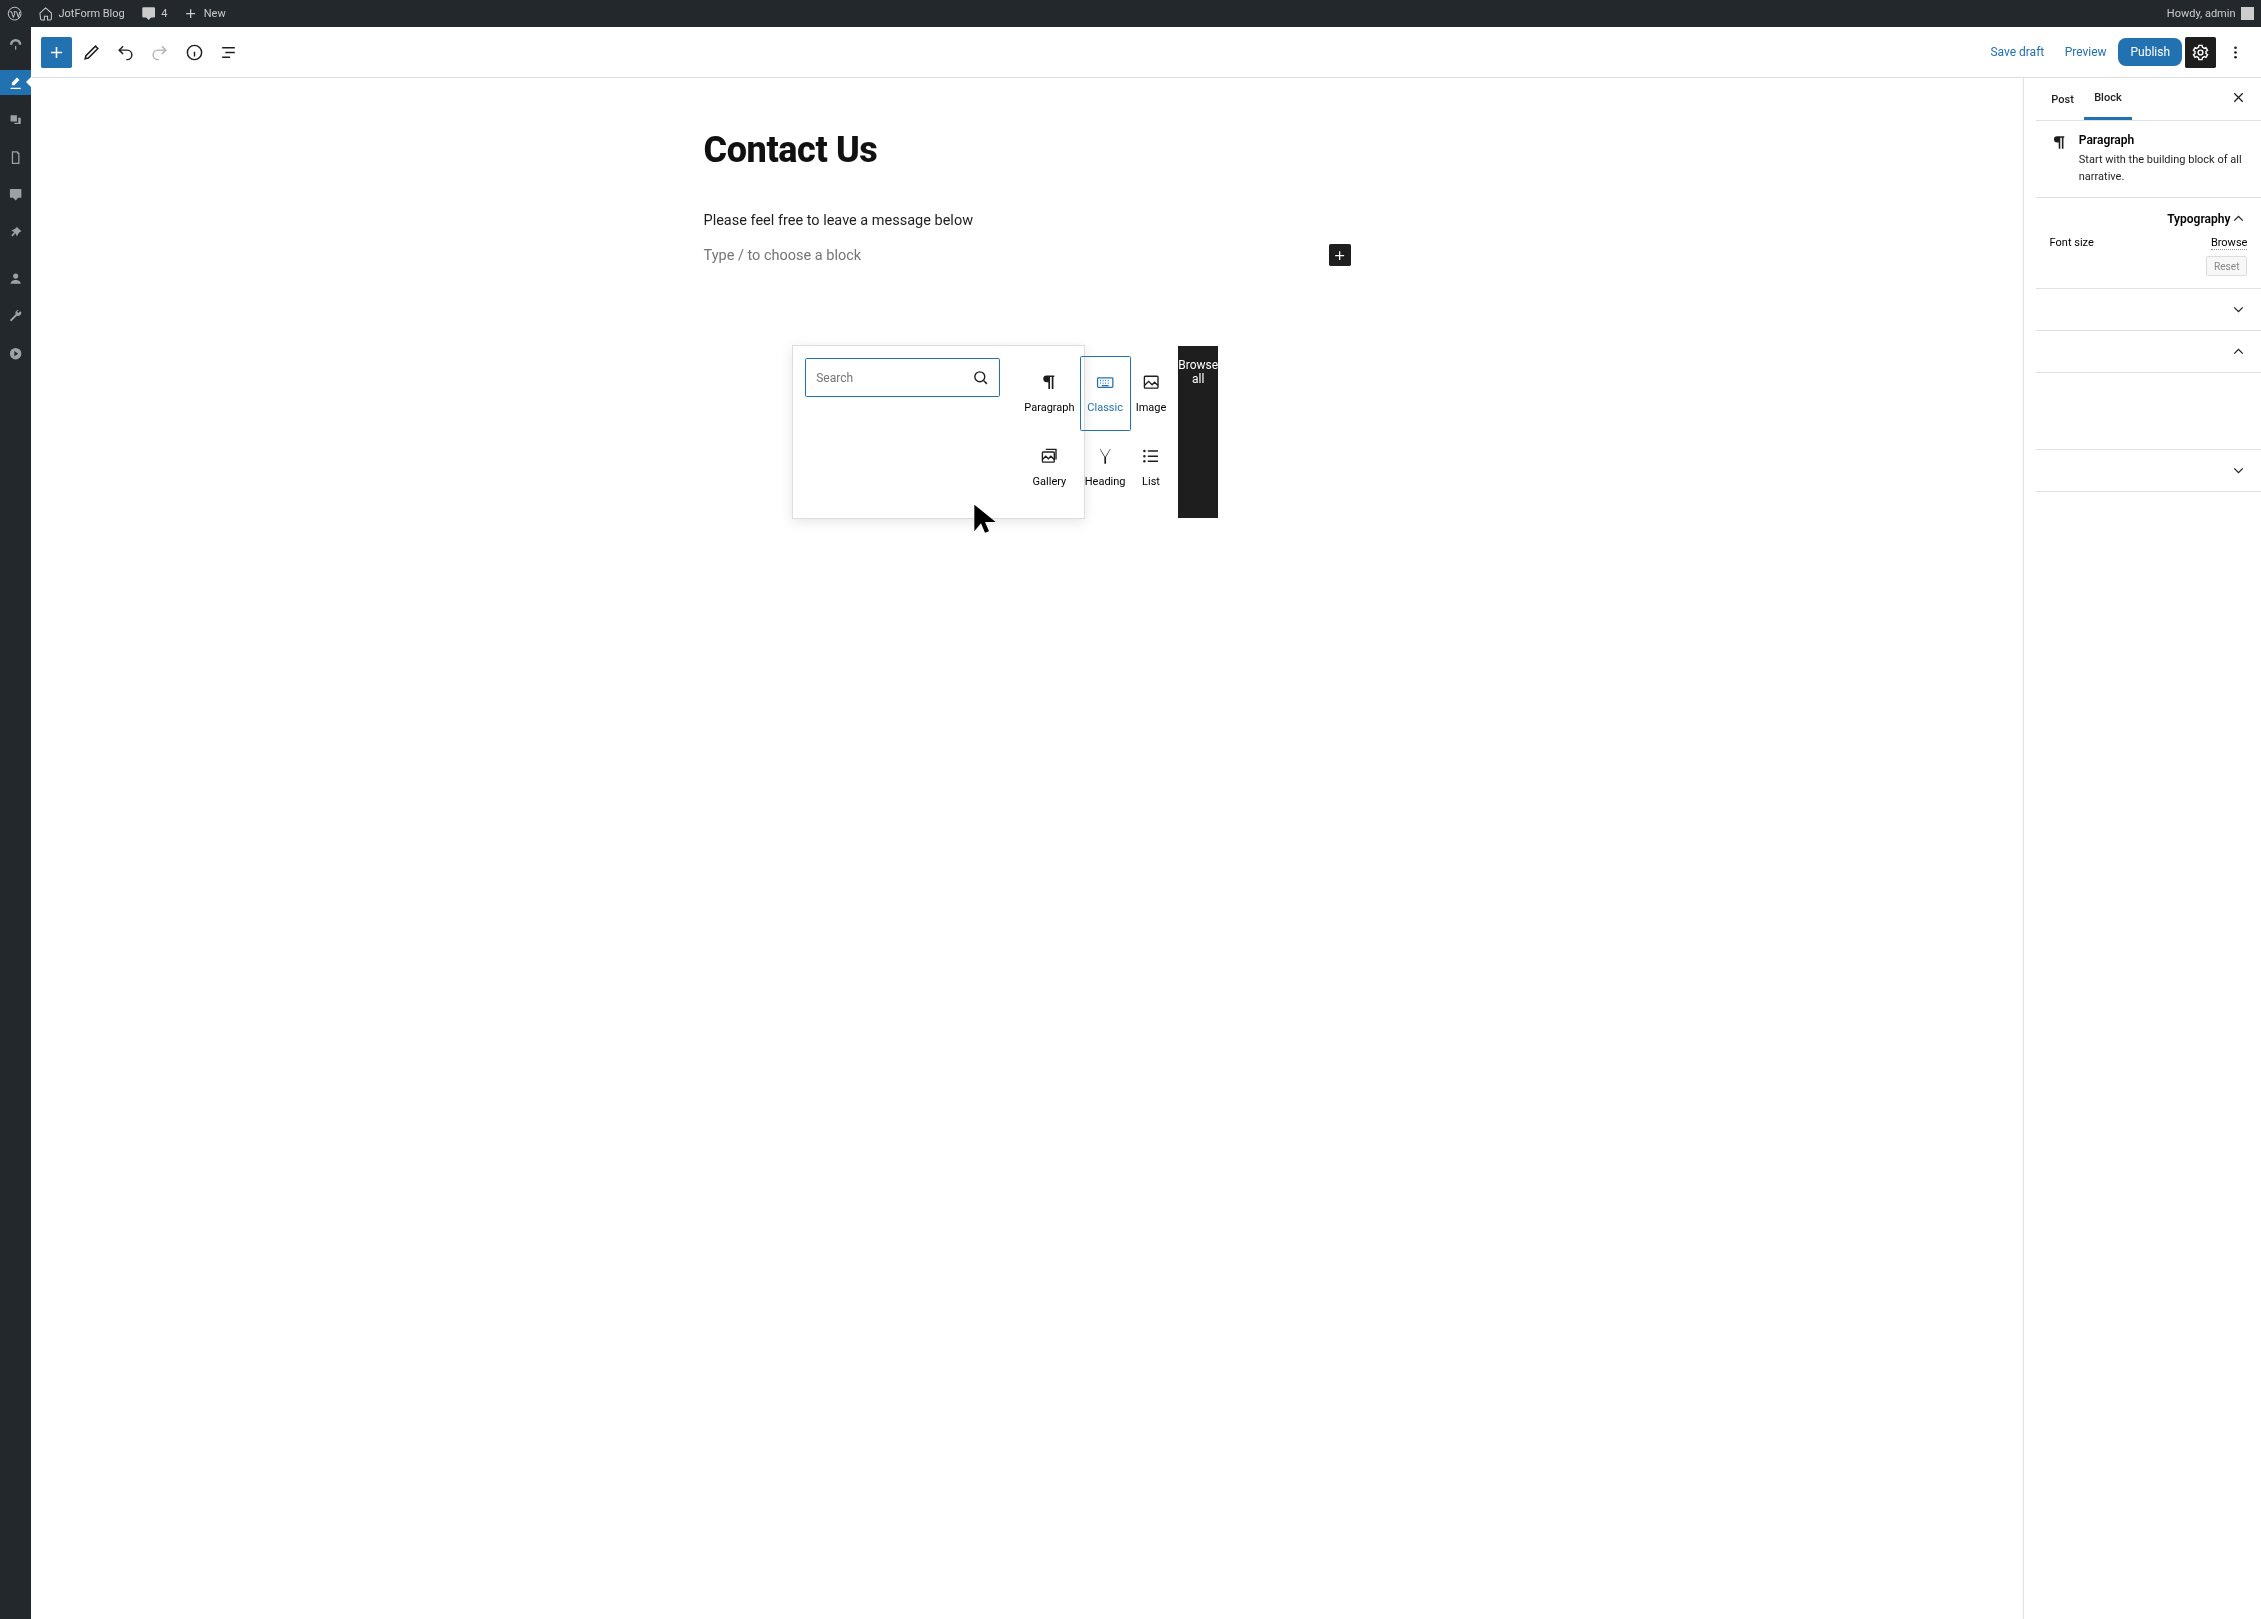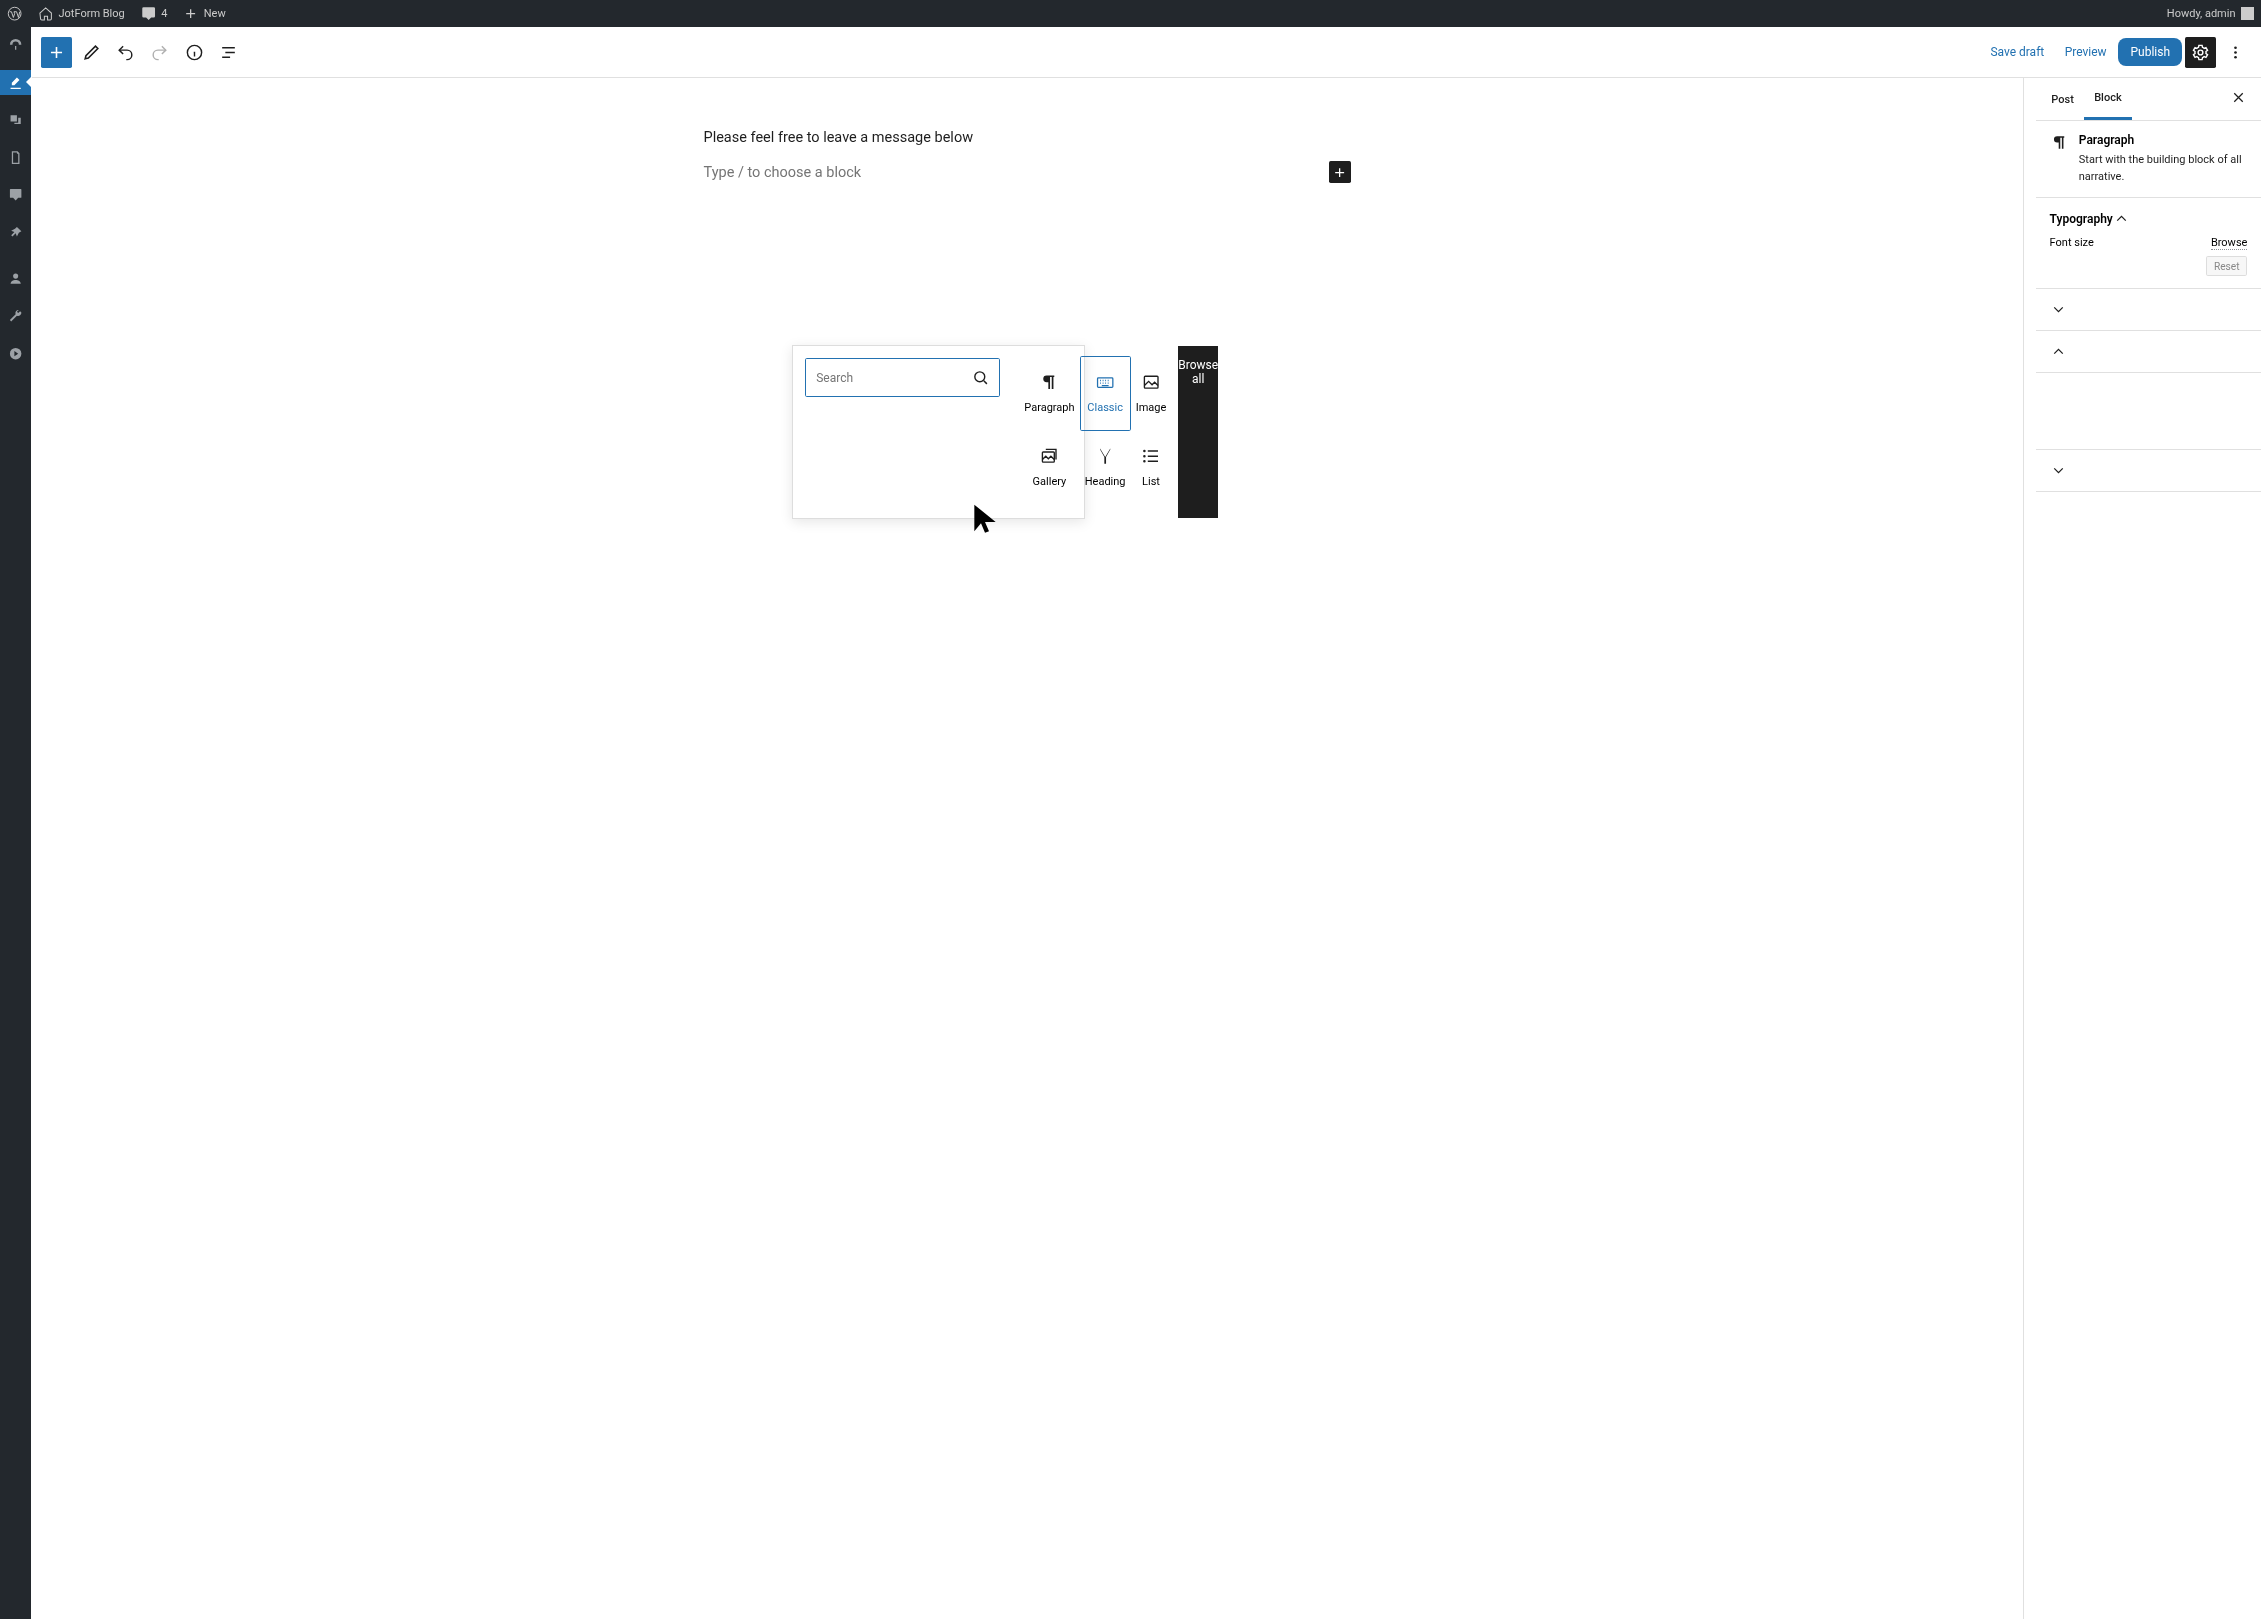--- a/index.html
+++ b/index.html
@@ -48,21 +48,21 @@
   .inspector { width: 238px; border-left: 0.9px solid #e0e0e0; display: flex; flex-direction: column; font-size: 11px; padding-left: 12px; }
   .insp-tabs { display: flex; align-items: center; border-bottom: 0.9px solid #e0e0e0; height: 43px; padding: 0 5.1px; }
   .insp-tab { padding: 12px 10.2px; cursor: pointer; font-weight: 500; color: #1e1e1e; height: 100%; display: flex; align-items: center; }
   .insp-tab.active { border-bottom: 3.4px solid #2271b1; color: #1e1e1e; }
   .insp-close { margin-left: auto; margin-right: 8.5px; cursor: pointer; }
   .insp-section { border-bottom: 0.9px solid #e0e0e0; padding: 12px 13.6px; }
   .insp-block-head { display: flex; gap: 10.2px; align-items: flex-start; }
   .insp-block-head .bi { width: 19px; height: 19px; flex-shrink: 0; }
   .insp-block-head .bt-title { font-weight: 600; font-size: 12px; margin-bottom: 5.1px; }
   .insp-block-head .bt-desc { font-size: 11px; color: #1e1e1e; line-height: 1.5; }
-  .panel-row { display: flex; align-items: center; justify-content: flex-start; cursor: pointer; }
+  .panel-row { display: flex; align-items: center; justify-content: flex-end; cursor: pointer; }
   .panel-title { font-weight: 600; font-size: 12px; }
   .chev { width: 17px; height: 17px; }
   .font-row { display: flex; align-items: center; justify-content: space-between; margin-top: 8.5px; }
   .font-row .lbl { font-size: 11px; }
   .custom-lbl { border-bottom: 0.9px dotted #8c8f94; }
   .reset-btn { border: 0.9px solid #ddd; background: #f7f7f7; color: #888; font-size: 10.2px; padding: 3.4px 6.8px; border-radius: 1.7px; margin-top: 6.8px; float: right; }
 
   
   .inserter-pop { position: absolute; width: 293px; background: #fff; border: 0.9px solid #ddd; box-shadow: 0 3.4px 12px rgba(0,0,0,0.1); left: 761px; top: 267px; display: flex; flex-direction: row; }
   .ins-search-wrap { padding: 12px; }
@@ -224,20 +224,21 @@
               <circle cx="12" cy="12" r="1.7"></circle>
               <circle cx="12" cy="18" r="1.7"></circle>
             </svg>
           </div>
       </div>
     </div>
 
     <div class="body">
       <div class="canvas-wrap">
         <div class="canvas">
+          <h1 class="page-title">Contact Us</h1>
           <p class="para">Please feel free to leave a message below</p>
           <div class="placeholder-row">
             <span class="placeholder">Type / to choose a block</span>
             <span class="insert-btn">
                 <svg viewBox="0 0 24 24" fill="none" stroke="currentColor" stroke-width="2">
                   <path d="M12 5v14M5 12h14"></path>
                 </svg>
               </span>
           </div>
         </div>

